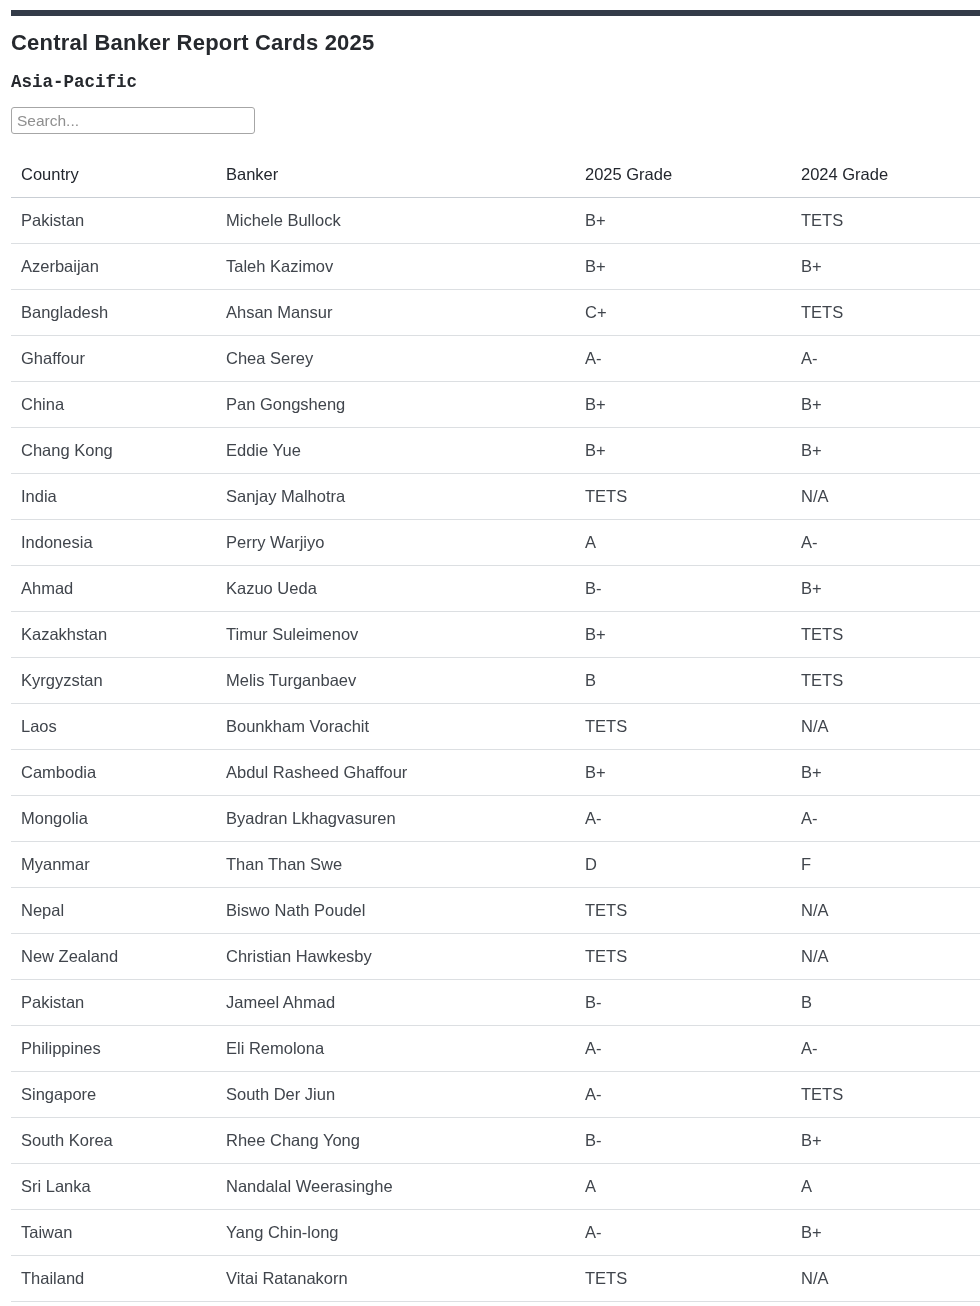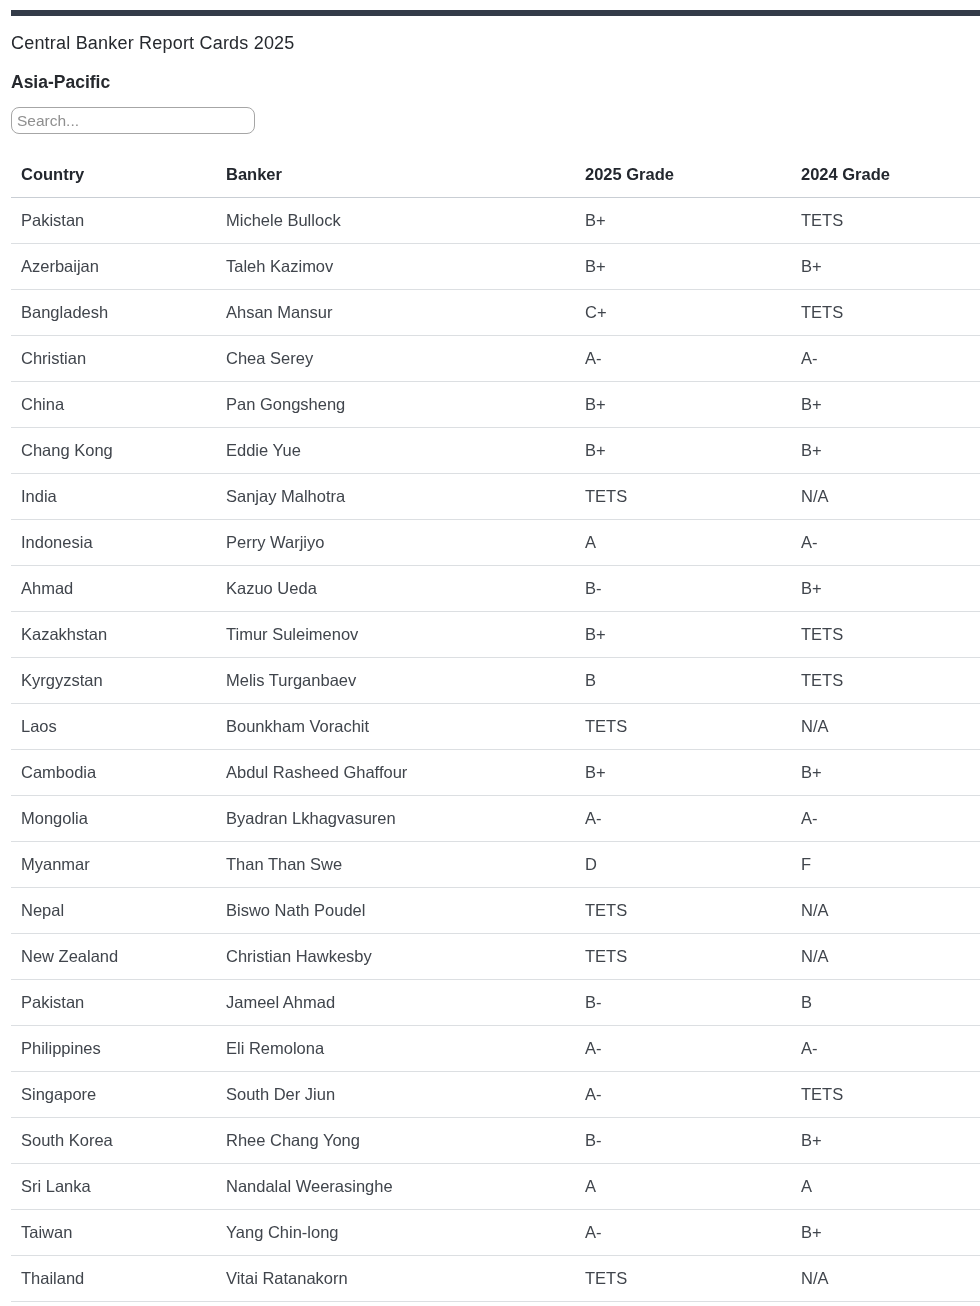--- a/index.html
+++ b/index.html
@@ -14,41 +14,42 @@
   .top-bar {
     margin: 10px 0 0 11px;
     height: 6px;
     background: #333b48;
   }
   .content {
     margin-left: 11px;
   }
   .page-title {
     margin: 12px 0 0 0;
-    font-size: 18px;
+    font-size: 22px;
     line-height: 30px;
-    font-weight: 400;
+    font-weight: 700;
     color: #26292e;
     letter-spacing: 0.2px;
   }
   .page-subtitle {
     margin: 14px 0 0 0;
     font-size: 17.5px;
     line-height: 20px;
     font-weight: 700;
     color: #26292e;
+    font-family: Liberation Mono, monospace;
   }
   .search-wrap {
     margin-top: 15px;
   }
   .search-input {
     width: 232px;
     height: 25px;
     border: 1px solid #a6a6a6;
-    border-radius: 8px;
+    border-radius: 3px;
     padding: 0 5px;
     font-family: "Liberation Sans", "DejaVu Sans", sans-serif;
     font-size: 15.5px;
     color: #a21caf;
     outline: none;
   }
   .search-input::placeholder {
     color: #8f8f8f;
   }
   table.report-table {
@@ -64,21 +65,21 @@
   table.report-table thead tr {
     border-bottom: 1px solid #c9ced4;
   }
   table.report-table tbody tr {
     border-bottom: 1px solid #dcdfe2;
   }
   table.report-table th {
     text-align: left;
     font-size: 16.5px;
     line-height: 21px;
-    font-weight: 700;
+    font-weight: 400;
     color: #23272e;
     padding: 12px 10px;
   }
   table.report-table td {
     font-size: 16.5px;
     line-height: 21px;
     font-weight: 400;
     color: #40454c;
     padding: 12px 10px;
     white-space: nowrap;
@@ -126,21 +127,21 @@
           <td>B+</td>
           <td>B+</td>
         </tr>
         <tr>
           <td>Bangladesh</td>
           <td>Ahsan Mansur</td>
           <td>C+</td>
           <td>TETS</td>
         </tr>
         <tr>
-          <td>Christian</td>
+          <td>Ghaffour</td>
           <td>Chea Serey</td>
           <td>A-</td>
           <td>A-</td>
         </tr>
         <tr>
           <td>China</td>
           <td>Pan Gongsheng</td>
           <td>B+</td>
           <td>B+</td>
         </tr>

